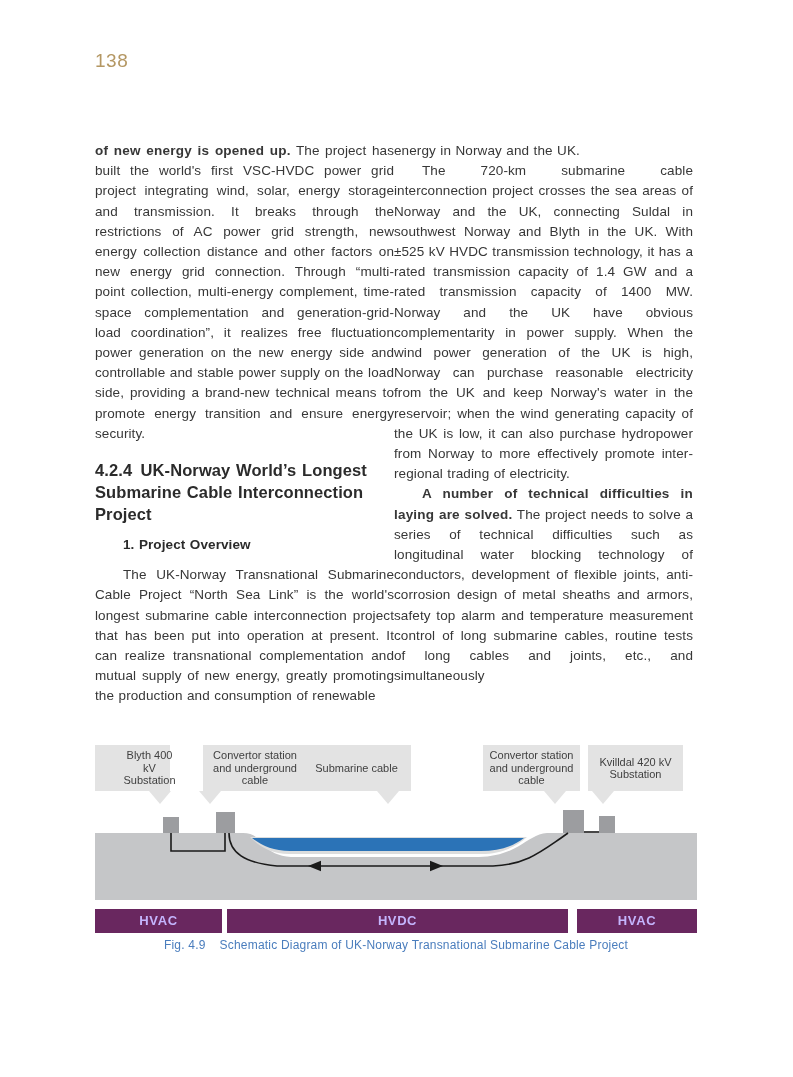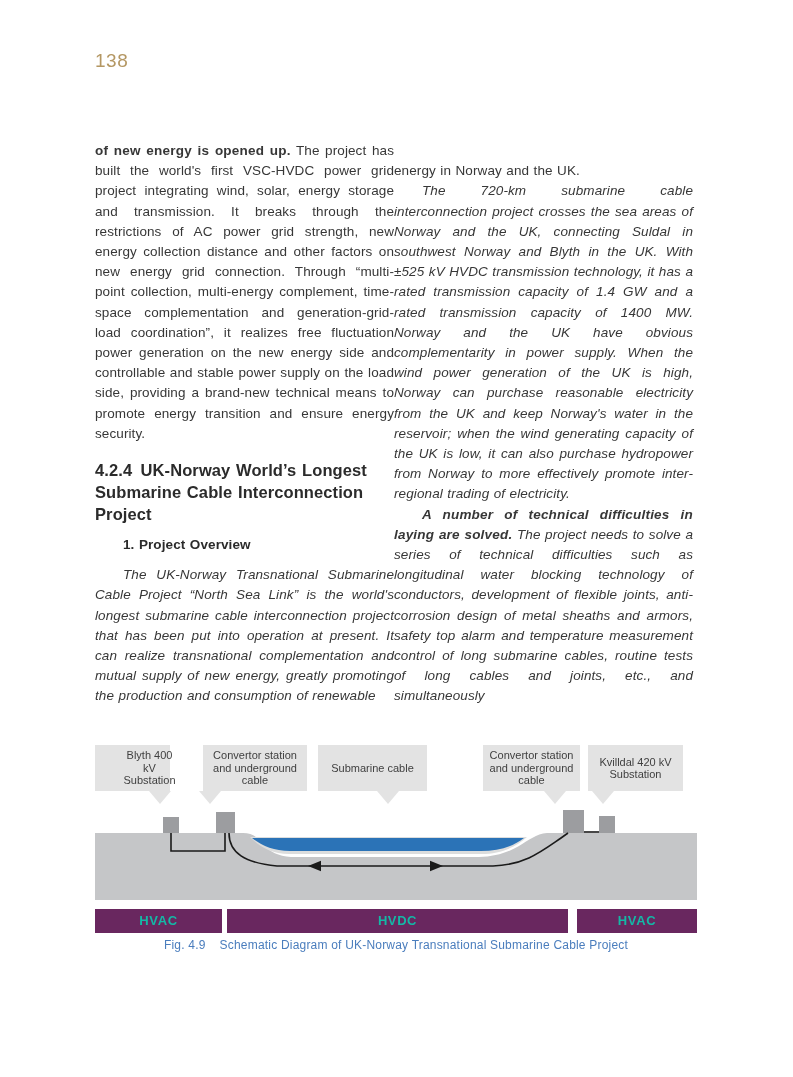--- a/index.html
+++ b/index.html
@@ -12,30 +12,30 @@
     overflow:hidden;
   }
   .page-number{
     position:absolute;top:50px;left:95px;
     font-size:19px;color:var(--page-num,#b49763);
     letter-spacing:.5px;
   }
   
   .columns{
     position:absolute;top:141px;left:95px;width:612px;
-    display:flex;gap:0;align-items:flex-end;
+    display:flex;gap:0;
   }
   .col{
     width:299px;
     font-size:13.5px;line-height:20.2px;
     letter-spacing:.1px;word-spacing:.6px;
     text-align:justify;color:#373737;
   }
   .col p{margin:0;}
-  .col p.indent{text-indent:28px;font-style:italic;}
+  .col p.indent{text-indent:28px;}
   .lead-bold{font-weight:bold;letter-spacing:.2px;}
   .sec-heading{
     font-size:16.5px;line-height:22px;font-weight:bold;
     color:#2b2b2b;text-align:left;letter-spacing:.1px;word-spacing:1px;
     margin:15px 0 9px 0;
   }
   .sub-heading{
     font-size:13.5px;font-weight:bold;color:#2b2b2b;
     margin:10px 0 10px 0;text-indent:28px;text-align:left;
   }
@@ -51,21 +51,21 @@
   .tail{
     position:absolute;top:46px;width:0;height:0;
     border-left:11px solid transparent;
     border-right:11px solid transparent;
     border-top:13px solid var(--callout,#e3e3e3);
   }
   .fig-svg{position:absolute;left:0;top:60px;}
   .band{
     position:absolute;top:164px;height:24px;
     background:var(--purple,#69275f);
-    color:#14b8a6;font-weight:bold;font-size:13px;
+    color:#c4b5fd;font-weight:bold;font-size:13px;
     text-align:center;line-height:24px;letter-spacing:.6px;
   }
   .band1{left:0;width:127px;}
   .band2{left:132px;width:341px;}
   .band3{left:482px;width:120px;}
   .caption{
     position:absolute;top:193px;left:0;width:602px;
     text-align:center;font-size:12px;color:var(--caption,#4a7dbd);
     letter-spacing:.2px;
   }
@@ -89,21 +89,21 @@
       <p>energy in Norway and the UK.</p>
       <p class="indent">The 720-km submarine cable interconnection project crosses the sea areas of Norway and the UK, connecting Suldal in southwest Norway and Blyth in the UK. With ±525 kV HVDC transmission technology, it has a rated transmission capacity of 1.4 GW and a rated transmission capacity of 1400 MW. Norway and the UK have obvious complementarity in power supply. When the wind power generation of the UK is high, Norway can purchase reasonable electricity from the UK and keep Norway's water in the reservoir; when the wind generating capacity of the UK is low, it can also purchase hydropower from Norway to more effectively promote inter-regional trading of electricity.</p>
       <p class="indent"><span class="lead-bold">A number of technical difficulties in laying are solved.</span><span> The project needs to solve a series of technical difficulties such as longitudinal water blocking technology of conductors, development of flexible joints, anti-corrosion design of metal sheaths and armors, safety top alarm and temperature measurement control of long submarine cables, routine tests of long cables and joints, etc., and simultaneously</span></p>
     </div>
   </div>
 
   <div class="figure">
 
     <div class="callout" style="left:0;width:75px;padding-left:36px;">Blyth 400 kV Substation</div>
     <div class="callout" style="left:108px;width:104px;">Convertor station and underground cable</div>
-    <div class="callout" style="left:223px;width:109px;">Submarine cable</div>
+    <div class="callout" style="left:207px;width:109px;">Submarine cable</div>
     <div class="callout" style="left:388px;width:97px;">Convertor station and underground cable</div>
     <div class="callout" style="left:493px;width:95px;">Kvilldal 420 kV Substation</div>
 
     <div class="tail" style="left:54px;"></div>
     <div class="tail" style="left:104px;"></div>
     <div class="tail" style="left:282px;"></div>
     <div class="tail" style="left:449px;"></div>
     <div class="tail" style="left:497px;"></div>
 
     <svg class="fig-svg" width="602" height="95" viewBox="0 0 602 95">

